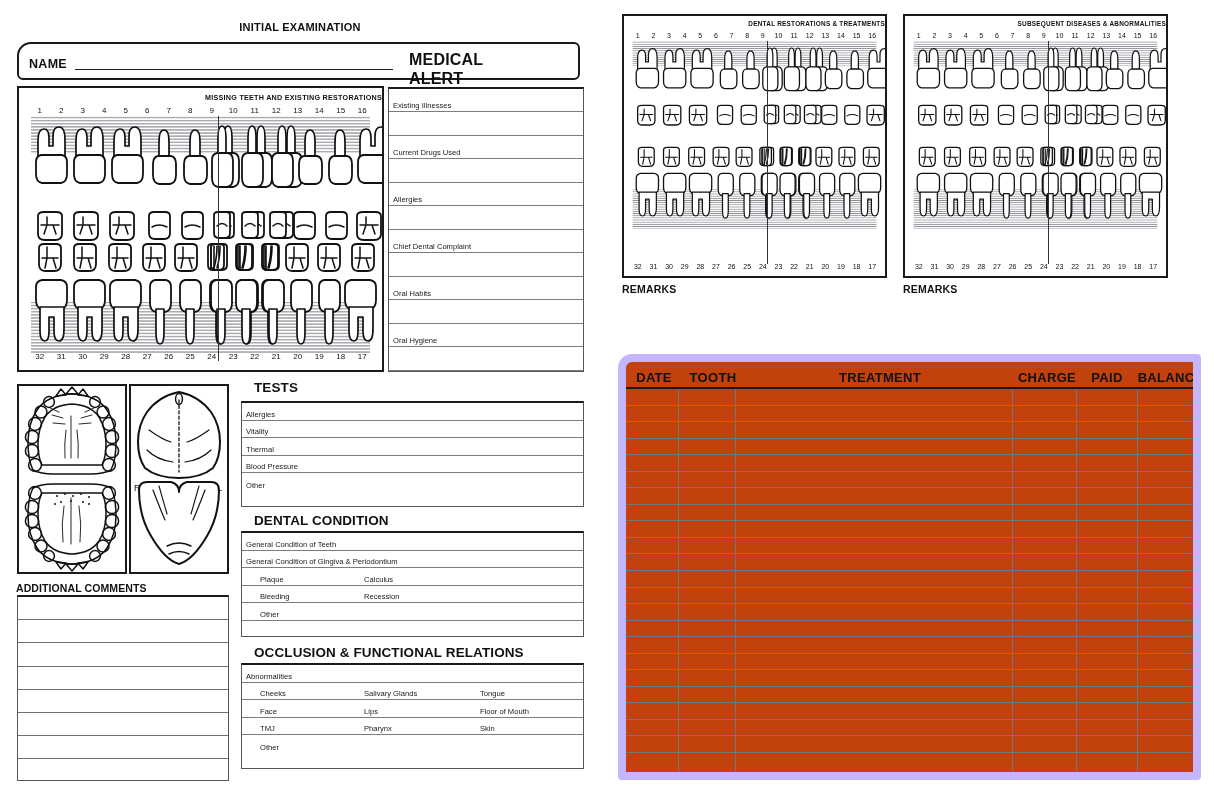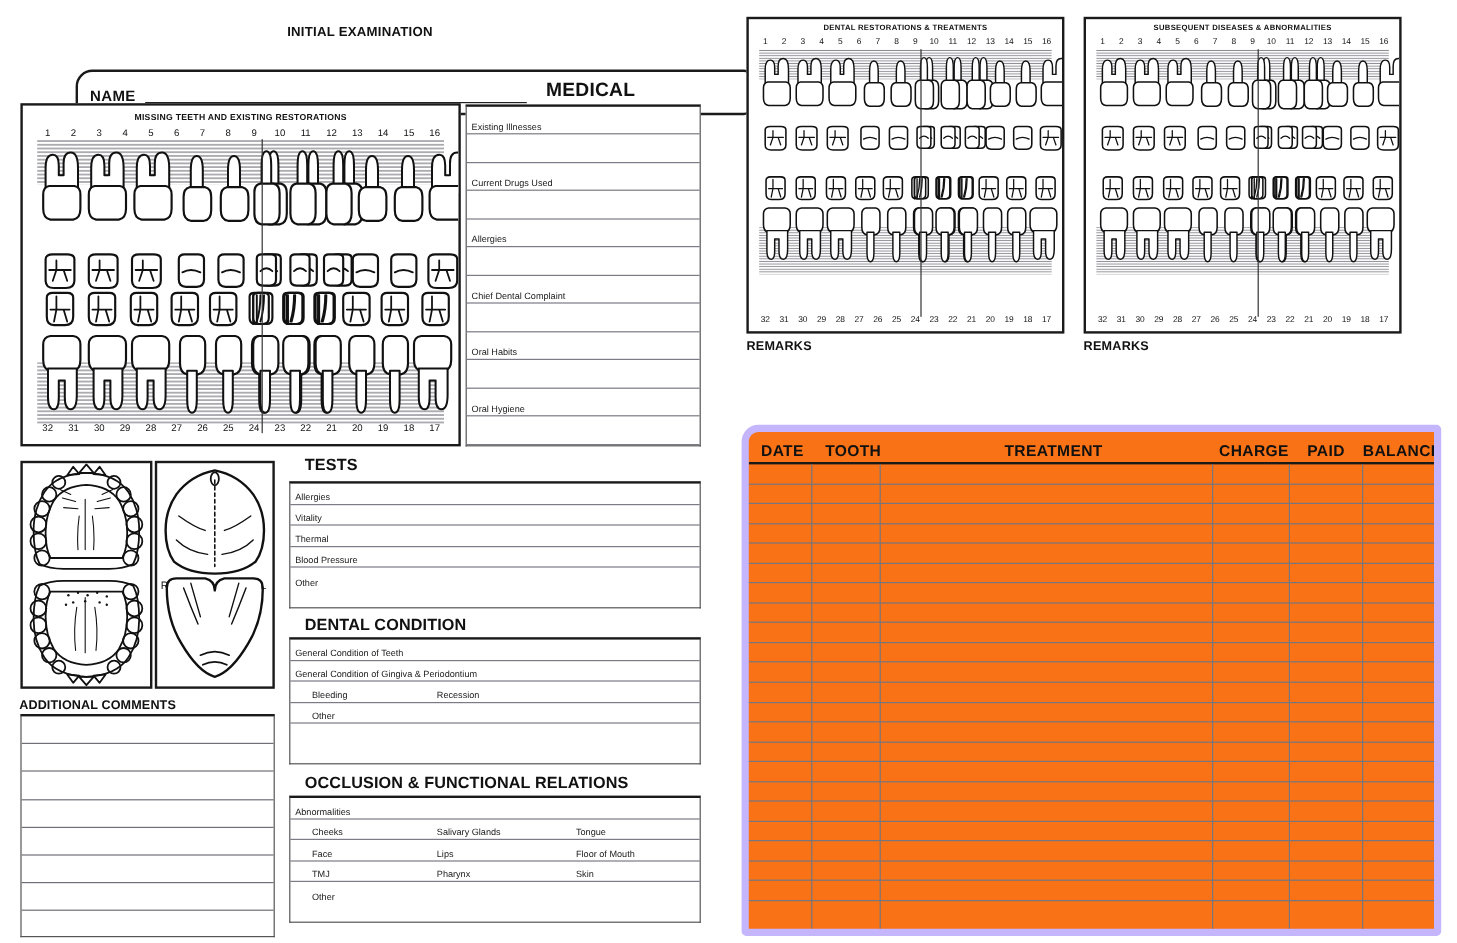--- a/index.html
+++ b/index.html
@@ -19,21 +19,21 @@
   .abs { position: absolute; }
 
   
   .ttl-center {
     text-align: center;
     font-weight: bold;
     font-size: 11px;
     letter-spacing: .2px;
   }
   .chart-cap {
-    text-align: center;
+    text-align: right;
     font-weight: bold;
     font-size: 7.2px;
     letter-spacing: .25px;
   }
   .sec-head {
     font-weight: bold;
     font-size: 13.5px;
     letter-spacing: .1px;
   }
 
@@ -110,23 +110,23 @@
   
   .acbox { border: 1px solid #555; border-top: 2.4px solid #1a1a1a; }
   .acrow { border-bottom: 1px solid #6f6f78; }
   .acrow:last-child { border-bottom: none; }
 
   
   .anabox { border: 2px solid #1a1a1a; background: #fff; }
 
   
   .ledger {
-    border: 6px solid #c4b5fd;
+    border: 8px solid #c4b5fd;
     border-radius: 14px 4px 4px 4px;
-    background: #f97316;
+    background: #c2410c;
     overflow: hidden;
   }
   .ledger-head {
     position: relative;
     height: 27px;
     border-bottom: 2.6px solid #1a1a1a;
   }
   .ledger-head .h {
     position: absolute;
     bottom: 2px;
@@ -153,21 +153,21 @@
   }
   svg { display: block; }
 </style>
 </head>
 <body>
 
 <div id="page">
 
   <div class="abs ttl-center" style="left:0;top:21px;width:600px;">INITIAL EXAMINATION</div>
 
-  <div class="abs namebar" style="left:17px;top:58px;width:563px;height:38px;margin-left:46px;">
+  <div class="abs namebar" style="left:17px;top:42px;width:563px;height:38px;">
     <span class="name-txt">NAME</span>
     <span class="name-rule"></span>
     <span class="medalert">
       <span>MEDICAL</span><br>
       <span>ALERT</span>
     </span>
   </div>
 
   <div class="abs chartbox" style="left:17px;top:86px;width:367px;height:286px;">
     <div class="abs chart-cap" style="left:0;top:5px;width:100%;">MISSING TEETH AND EXISTING RESTORATIONS</div>
@@ -505,20 +505,24 @@
 
   <div class="abs sec-head" style="left:254px;top:513px;">DENTAL CONDITION</div>
   <div class="abs formbox" style="left:241px;top:531px;width:343px;height:106px;">
     <div class="frow" style="height:17.6px;">
       <span class="lbl">General Condition of Teeth</span>
     </div>
     <div class="frow" style="height:17.6px;">
       <span class="lbl">General Condition of Gingiva &amp; Periodontium</span>
     </div>
     <div class="frow" style="height:17.6px;">
+      <span class="lbl ind">Plaque</span>
+      <span class="lbl c2">Calculus</span>
+    </div>
+    <div class="frow" style="height:17.6px;">
       <span class="lbl ind">Bleeding</span>
       <span class="lbl c2">Recession</span>
     </div>
     <div class="frow" style="height:17.6px;">
       <span class="lbl ind">Other</span>
     </div>
     <div class="frow" style="height:17.6px;"></div>
   </div>
 
   <div class="abs sec-head" style="left:254px;top:645px;">OCCLUSION &amp; FUNCTIONAL RELATIONS</div>

